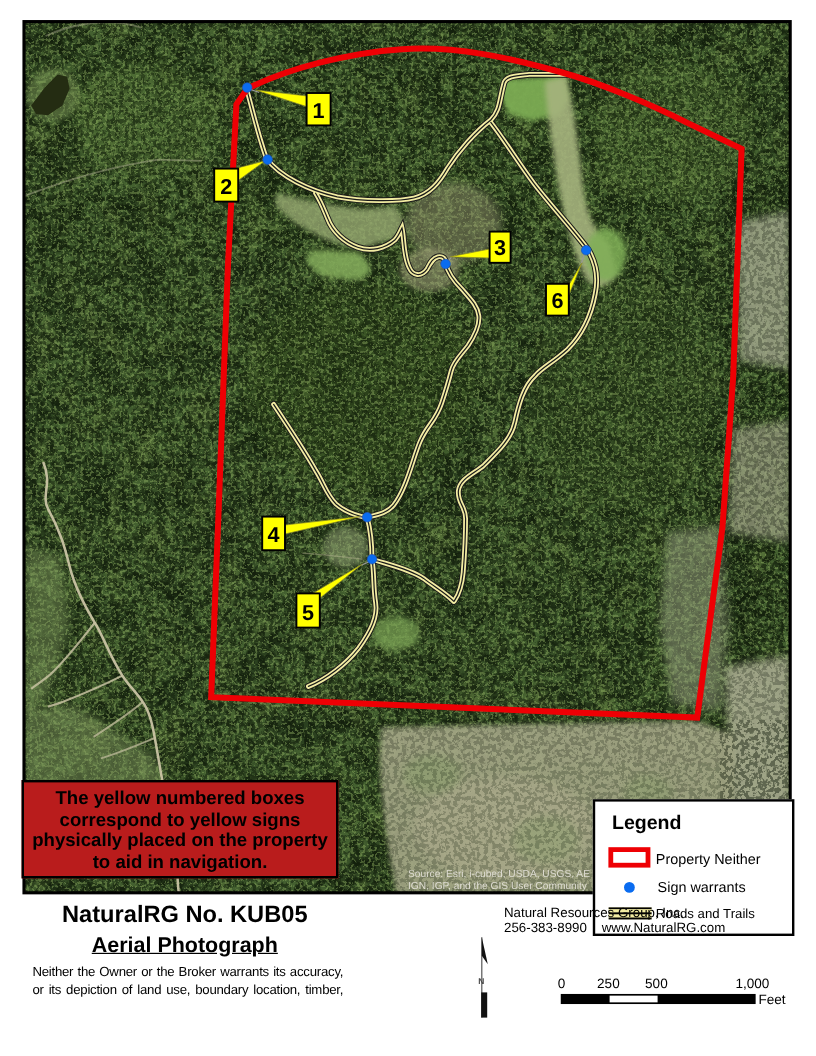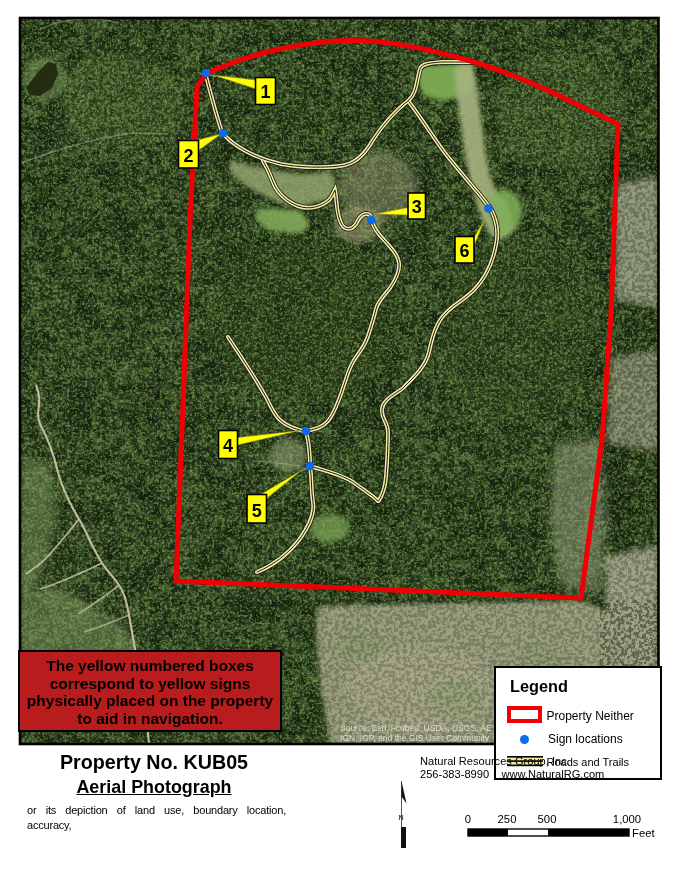--- a/index.html
+++ b/index.html
@@ -235,37 +235,38 @@
 <div class="abs" style="left:18px;top:650px;width:260px;height:73px;background:#b91c1c;border:2px solid #000;text-align:center;font-weight:bold;font-size:15.5px;line-height:17.5px;padding-top:5px;">The yellow numbered boxes<br>correspond to yellow signs<br>physically placed on the property<br>to aid in navigation.</div>
 
 <div class="abs" style="left:494px;top:630px;width:164px;height:110px;background:#fff;border:2px solid #000;margin-top:36px;">
 
   <div class="abs" style="left:14px;top:9px;font-weight:bold;font-size:16.3px;">Legend</div>
 
   <div class="abs" style="left:11px;top:38px;width:27px;height:9px;border:4.5px solid #ee0004;background:#fff;"></div>
   <div class="abs" style="left:50.5px;top:41px;font-size:12px;white-space:nowrap;">Property Neither</div>
 
   <div class="abs" style="left:24px;top:67px;width:9px;height:9px;border-radius:50%;background:#0a6cf0;"></div>
-  <div class="abs" style="left:52px;top:64px;font-size:12px;white-space:nowrap;">Sign locations</div>
+  <div class="abs" style="left:52px;top:64px;font-size:12px;white-space:nowrap;">Sign warrants</div>
 
   <svg class="abs" style="left:11px;top:88px" width="38" height="12">
       <rect x="0" y="0" width="36" height="10" fill="#f2eca2"></rect>
       <rect x="0" y="0" width="36" height="1.6" fill="#000"></rect>
       <rect x="0" y="4.3" width="36" height="1.6" fill="#000"></rect>
       <rect x="0" y="8.6" width="36" height="1.6" fill="#000"></rect>
     </svg>
   <div class="abs" style="left:50.5px;top:87.5px;font-size:11px;white-space:nowrap;">Roads and Trails</div>
 </div>
 
-<div class="abs" style="left:19px;top:751px;width:270px;text-align:center;font-weight:bold;font-size:19.7px;">Property No. KUB05</div>
+<div class="abs" style="left:19px;top:751px;width:270px;text-align:center;font-weight:bold;font-size:19.7px;">NaturalRG No. KUB05</div>
 
 <div class="abs" style="left:19px;top:777px;width:270px;text-align:center;font-weight:bold;font-size:17.9px;text-decoration:underline;">Aerial Photograph</div>
 
 <div class="abs" style="left:27px;top:803px;width:259px;font-size:11px;letter-spacing:-0.2px;line-height:15px;">
-<div style="text-align:justify;text-align-last:justify;">or its depiction of land use, boundary location, accuracy,</div>
+<div style="text-align:justify;text-align-last:justify;">Neither the Owner or the Broker warrants its accuracy,</div>
+<div style="text-align:justify;text-align-last:justify;">or its depiction of land use, boundary location, timber,</div>
 </div>
 
 <div class="abs" style="left:420px;top:755px;width:246px;text-align:left;font-size:11.1px;line-height:13px;">Natural Resources Group, Inc.<br>256-383-8990&nbsp;&nbsp;&nbsp;&nbsp;www.NaturalRG.com</div>
 
 <svg class="abs" style="left:380px;top:770px" width="300" height="95" viewBox="0 0 300 95">
 
   <g>
     <line x1="21.5" y1="11" x2="21.5" y2="78" stroke="#555" stroke-width="1"></line>
     <polygon points="21.5,11 26.5,33.5 21.5,26.5" fill="#111"></polygon>
     <rect x="21" y="57" width="5" height="21" fill="#111"></rect>

